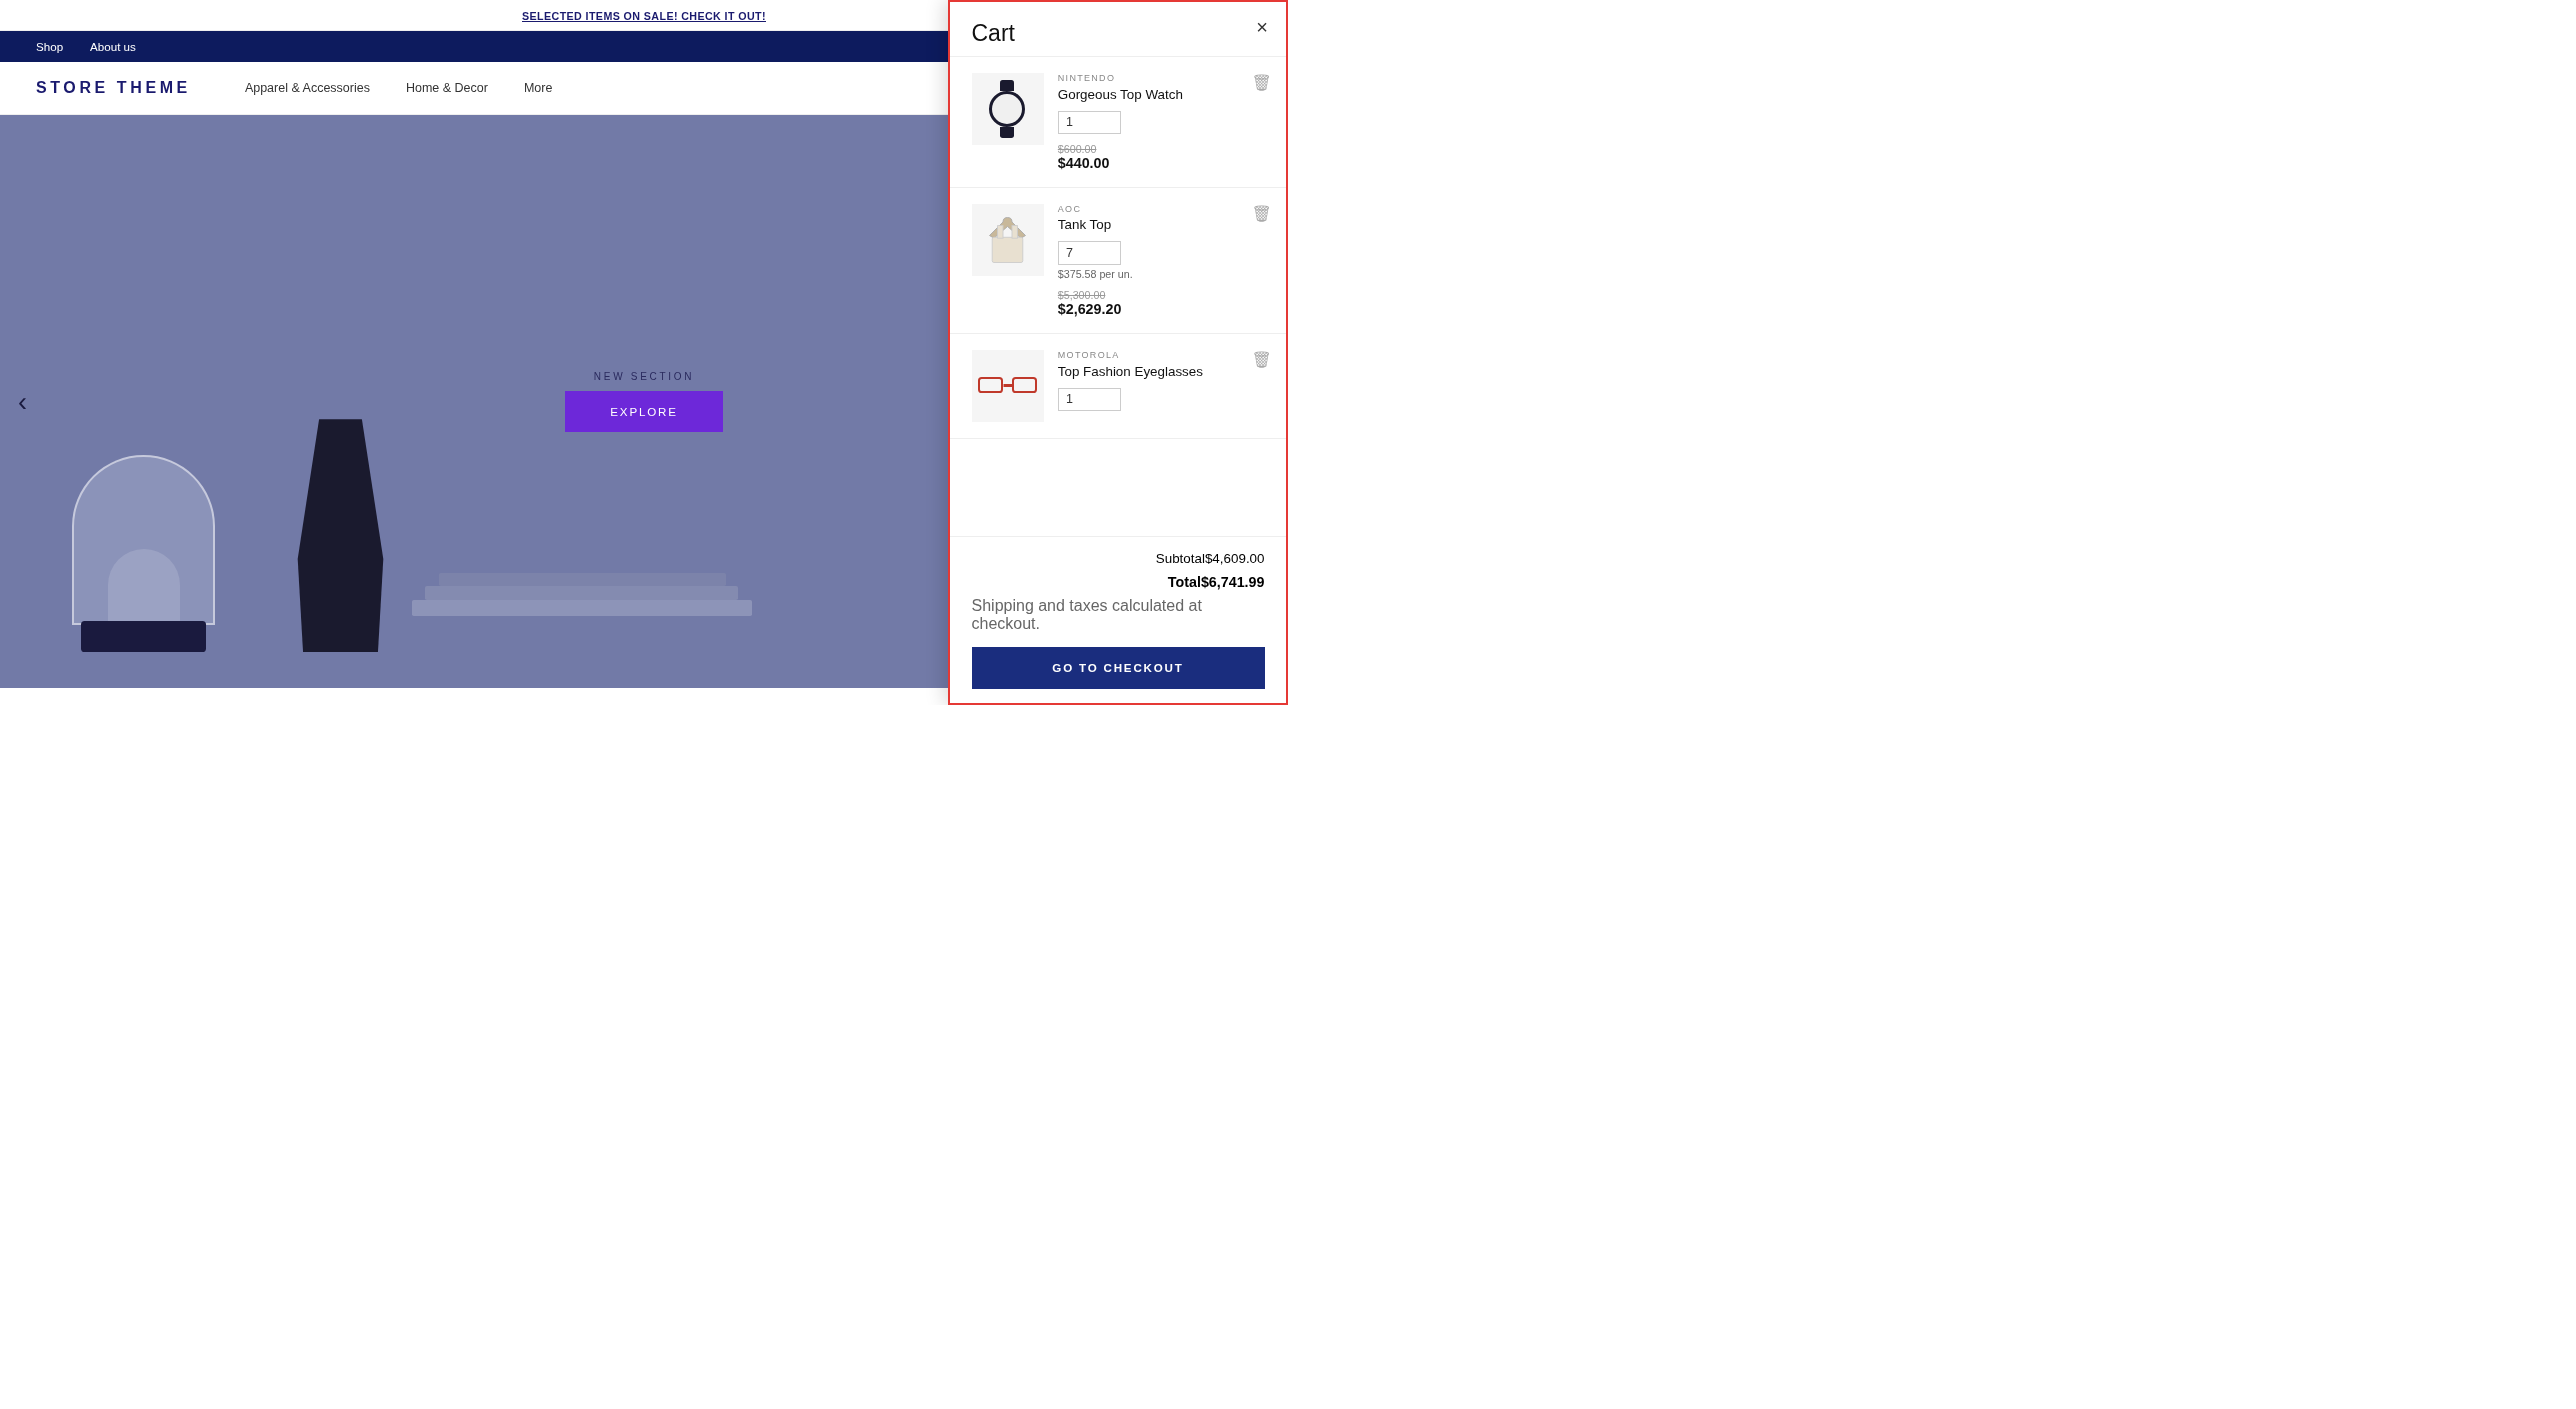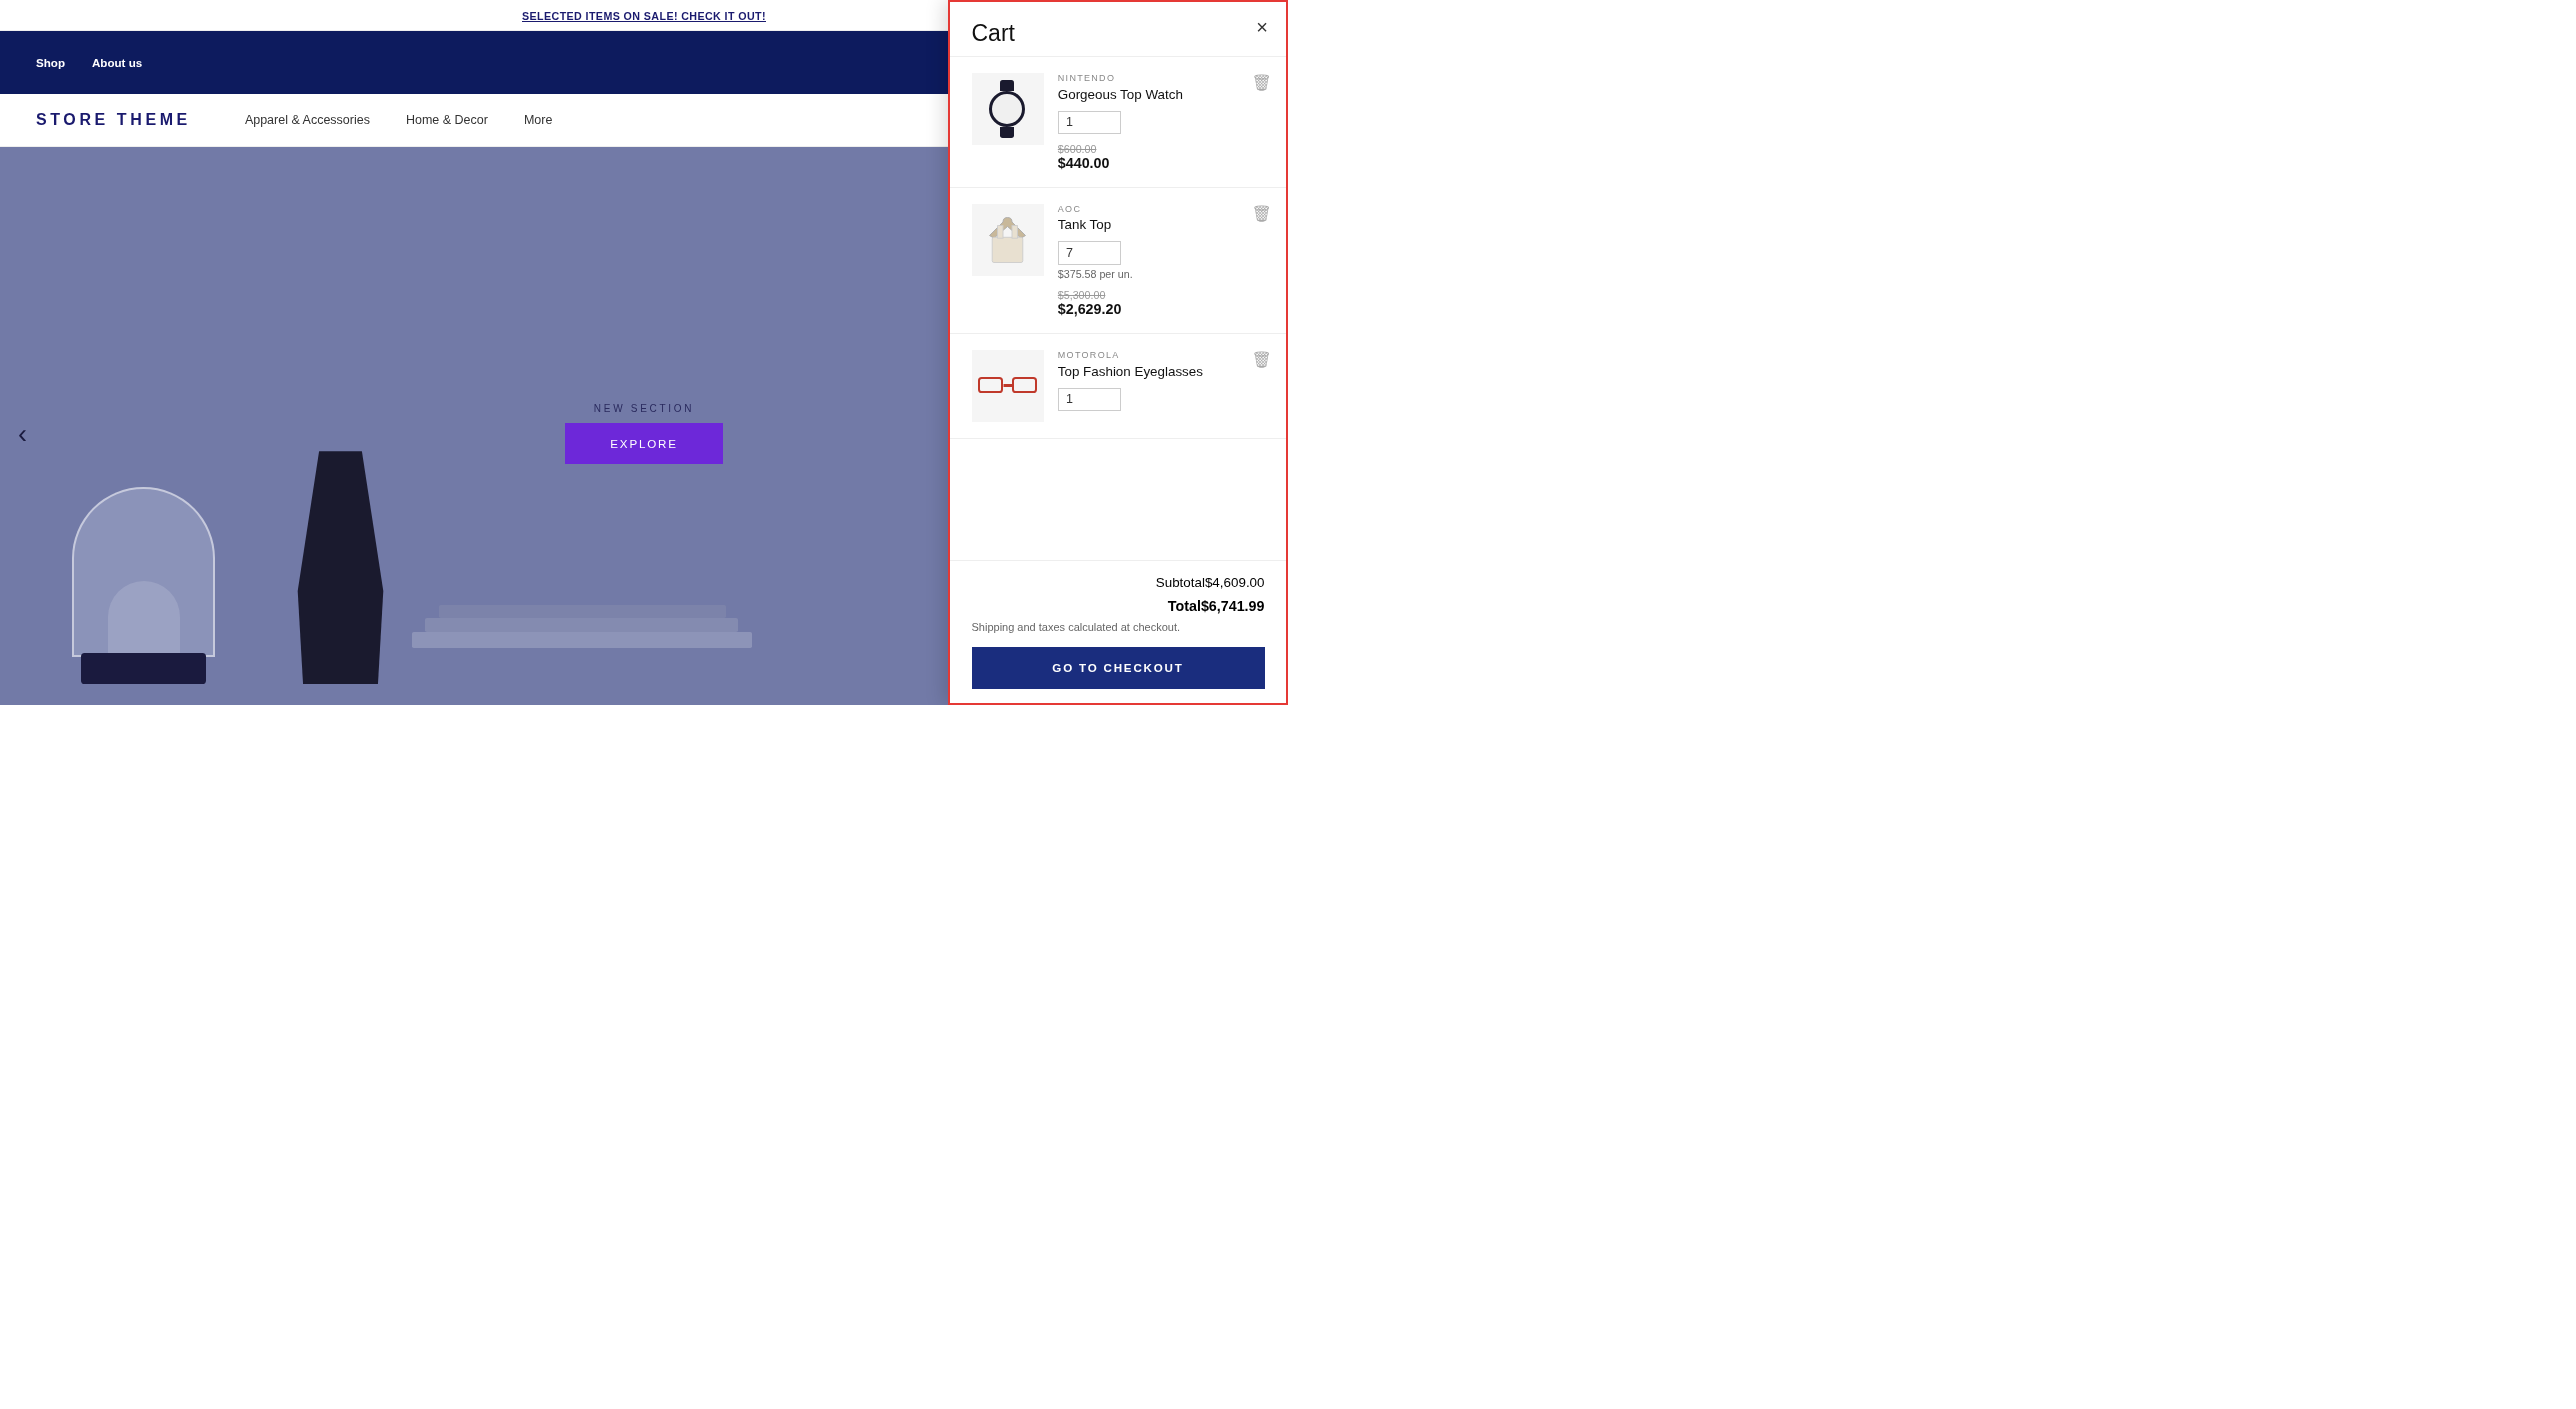--- a/index.html
+++ b/index.html
@@ -16,25 +16,24 @@
       color: #1a1a6e;
       font-size: 10.7px;
       font-weight: 700;
       text-decoration: underline;
       letter-spacing: 0.4px;
     }
 
     
     .top-nav {
       background: #0d1b5e;
-      padding: 25px 36px;
+      padding: 9px 36px;
       display: flex;
       align-items: center;
       gap: 27px;
-      font-weight: bold;
     }
     .top-nav a {
       color: #fff;
       font-size: 11.6px;
       text-decoration: none;
     }
 
     
     .main-header {
       background: #fff;
@@ -368,21 +367,21 @@
       display: flex;
       justify-content: flex-end;
       margin-bottom: 7.2px;
       font-size: 13.4px;
     }
     .cart-total {
       font-size: 14.3px;
       font-weight: 600;
     }
     .cart-shipping-note {
-      font-size: 11px;
+      font-size: 16px;
       color: #666;
       margin-bottom: 14.3px;
     }
     .checkout-btn {
       width: 100%;
       background: #1a2d7e;
       color: #fff;
       border: none;
       padding: 14.3px;
       font-size: 11.6px;

